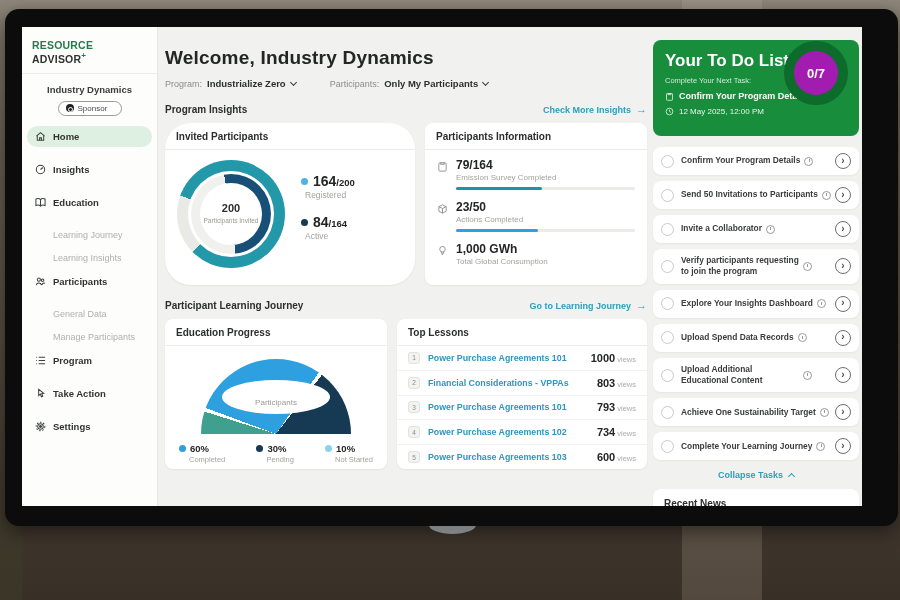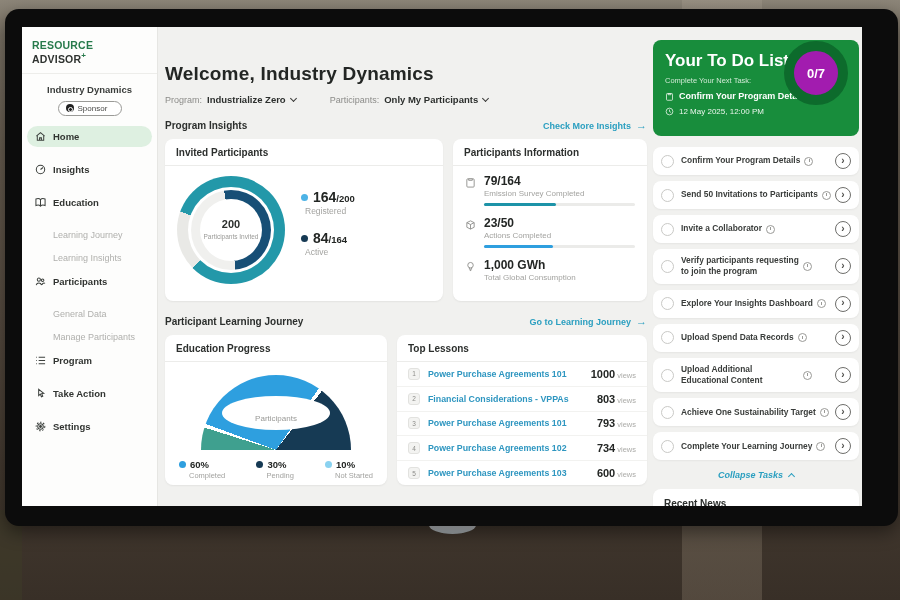--- a/index.html
+++ b/index.html
@@ -30,37 +30,37 @@
   .sponsor .dot { width:8px; height:8px; border-radius:50%; background:#222; position:relative; flex:0 0 8px; }
   .sponsor .dot::after { content:""; position:absolute; left:2.5px; top:2.5px; width:3px; height:3px; border-radius:50%; border:1px solid #fff; }
   .nav { padding:0 5px; }
   .nav-item { display:flex; align-items:center; gap:7px; height:21px; padding:8px 8px; margin-bottom:12px;
         font-size:9.5px; font-weight:bold; color:#313431; border-radius:11px; cursor:pointer; }
   .nav-item.active { background:#def0e1; }
   .nav-item svg { width:11px; height:11px; flex:0 0 11px; color:#3c403d; }
   .nav-sub { height:20px; padding:0 8px 0 26px; display:flex; align-items:center; font-size:9px; color:#b0b0ad; margin-bottom:3px; cursor:pointer; }
 
   
-  .main { position:absolute; left:143px; top:16px; width:482px; height:100%; }
+  .main { position:absolute; left:143px; top:0; width:482px; height:100%; }
   .h1 { margin-top:20px; font-size:19px; font-weight:bold; color:#232624; letter-spacing:.2px; }
   .filters { display:flex; gap:34px; margin-top:9px; align-items:center; }
   .filter { display:flex; align-items:center; gap:5px; font-size:9px; color:#8c8c89; }
   .filter b { color:#2c2f2d; font-size:9.5px; }
   .chev { width:5px; height:5px; border-right:1.4px solid #3a3a38; border-bottom:1.4px solid #3a3a38;
         transform:rotate(45deg); margin-top:-3px; }
   .sec-row { display:flex; align-items:center; justify-content:space-between; margin-top:15px; }
   .sec-title { font-size:10px; font-weight:bold; color:#2c2f2d; }
   .sec-link { font-size:9px; font-weight:bold; color:#2b9fc0; cursor:pointer; display:flex; gap:5px; align-items:center; }
 
   .cards { display:flex; gap:10px; margin-top:8px; }
   .card { background:#fff; border-radius:8px; box-shadow:0 1px 2px rgba(0,0,0,.06); overflow:hidden; }
   .card-h { padding:8px 11px 7px; font-size:10px; font-weight:bold; color:#2c2f2d; border-bottom:1px solid #ececea; }
 
   
-  .card-invited { width:278px; height:162px; }
+  .card-invited { width:250px; height:162px;border-radius:26px; }
   .invited-body { display:flex; align-items:center; padding:10px 6px 10px 12px; }
   .donut { position:relative; width:108px; height:108px; border-radius:50%; }
   .donut-gap { position:absolute; inset:11px; border-radius:50%; background:#fff; }
   .donut-inner { position:absolute; inset:3px; border-radius:50%; }
   .donut-hole { position:absolute; inset:9px; border-radius:50%; background:#fff; display:flex; flex-direction:column;
         align-items:center; justify-content:center; text-align:center; }
   .donut-hole .v { font-size:11px; font-weight:bold; color:#2c2f2d; }
   .donut-hole .l { font-size:6.5px; color:#9a9a97; margin-top:2px; line-height:1.4; }
   .legend { margin-left:16px; }
   .leg-item { margin-bottom:14px; }
@@ -117,21 +117,21 @@
   .tasks { margin-top:11px; }
   .task { display:flex; align-items:center; background:#fff; border-radius:8px; padding:6px 8px; margin-bottom:6px;
         box-shadow:0 1px 2px rgba(0,0,0,.05); min-height:26px; cursor:pointer; }
   .cb { width:13px; height:13px; border-radius:50%; border:1.5px solid #c9c9c6; flex:0 0 13px; margin-right:7px; background:#fff; }
   .task-l { font-size:8.4px; font-weight:bold; color:#3a3d3b; line-height:1.35; margin-right:4px; }
   .mini-clock { width:9px; height:9px; border:1px solid #9a9a97; border-radius:50%; position:relative; flex:0 0 9px; }
   .mini-clock::after { content:""; position:absolute; left:3.4px; top:1.6px; width:1px; height:2.8px; background:#9a9a97; }
   .go { margin-left:auto; width:16px; height:16px; flex:0 0 16px; border:1.4px solid #6e6e6b; border-radius:50%;
         display:flex; align-items:center; justify-content:center; font-size:10px; font-weight:bold; color:#4c4c49; line-height:1; padding-bottom:1px; }
   .collapse { display:flex; align-items:center; justify-content:center; gap:6px; font-size:9px; font-weight:bold;
-        color:#2b9fc0; margin:10px 0 9px; cursor:pointer;font-style:italic; }
+        color:#2b9fc0; margin:10px 0 9px; cursor:pointer; }
   .chev-up { width:5px; height:5px; border-right:1.4px solid #2b9fc0; border-bottom:1.4px solid #2b9fc0;
         transform:rotate(-135deg); margin-top:3px; }
   .news { background:#fff; border-radius:8px 8px 0 0; height:34px; box-shadow:0 1px 2px rgba(0,0,0,.05); }
   .news-h { padding:9px 11px; font-size:10px; font-weight:bold; color:#2c2f2d; }
 
   .arrow { font-size:11px; line-height:1; }
 </style>
 </head>
 <body>
 

